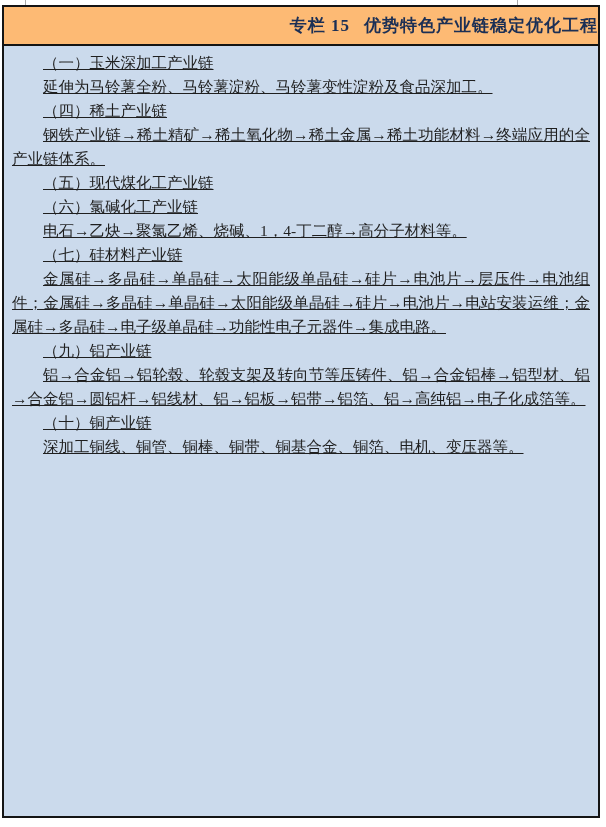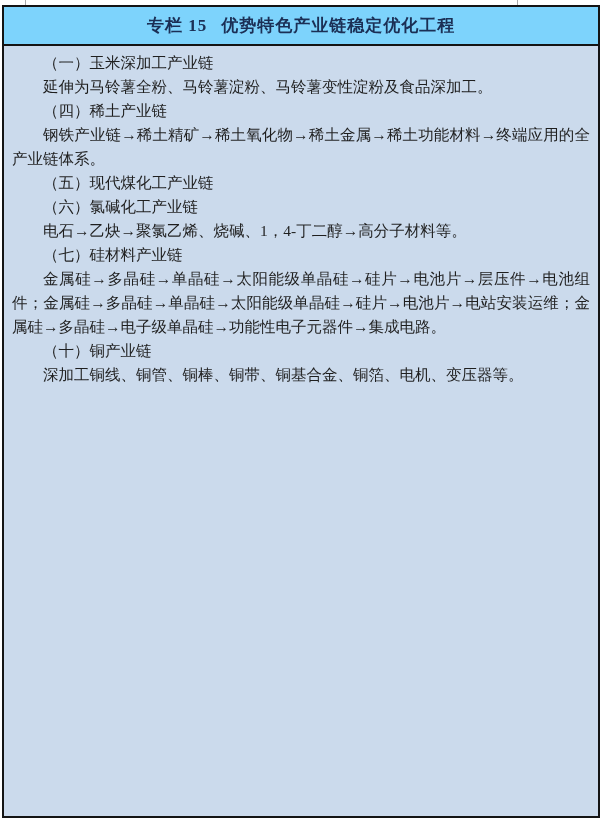--- a/index.html
+++ b/index.html
@@ -31,43 +31,44 @@
   .panel {
     position: absolute;
     left: 2px;
     top: 5px;
     width: 594px;
     border: 2px solid #141414;
     box-sizing: content-box;
   }
   .panel-header {
     height: 37px;
-    background: #7dd3fc;
+    background: #fdba74;
     border-bottom: 2px solid #141414;
     display: flex;
     align-items: center;
-    justify-content: center;
+    justify-content: flex-end;
     font-size: 17px;
     font-weight: bold;
     color: #1b2f55;
     letter-spacing: 1px;
   }
   .panel-header .header-label {
     margin-right: 14px;
   }
   .panel-body {
     background: #CBDAEC;
     height: 770px;
     padding: 5px 8px 0 8px;
     box-sizing: border-box;
     overflow: hidden;
     font-size: 15.5px;
     line-height: 24px;
     color: #1f1f1f;
     text-align: justify;
+    text-decoration: underline;
   }
   .section-heading {
     text-indent: 2em;
     margin: 0;
     font-weight: normal;
   }
   .para {
     text-indent: 2em;
     margin: 0;
   }
@@ -107,20 +108,24 @@
     <h4 class="section-heading">（六）氯碱化工产业链</h4>
   <p class="para">电石→乙炔→聚氯乙烯、烧碱、1，4-丁二醇→高分子材料等。</p>
         </div>
 
   <div class="section">
     <h4 class="section-heading">（七）硅材料产业链</h4>
   <p class="para">金属硅→多晶硅→单晶硅→太阳能级单晶硅→硅片→电池片→层压件→电池组件；金属硅→多晶硅→单晶硅→太阳能级单晶硅→硅片→电池片→电站安装运维；金属硅→多晶硅→电子级单晶硅→功能性电子元器件→集成电路。</p>
         </div>
 
 
+  <div class="section">
+    <h4 class="section-heading">（九）铝产业链</h4>
+  <p class="para">铝→合金铝→铝轮毂、轮毂支架及转向节等压铸件、铝→合金铝棒→铝型材、铝→合金铝→圆铝杆→铝线材、铝→铝板→铝带→铝箔、铝→高纯铝→电子化成箔等。</p>
+        </div>
 
   <div class="section">
     <h4 class="section-heading">（十）铜产业链</h4>
   <p class="para">深加工铜线、铜管、铜棒、铜带、铜基合金、铜箔、电机、变压器等。</p>
         </div>
 </div>
   </div>
 </div>
 
 </body></html>

